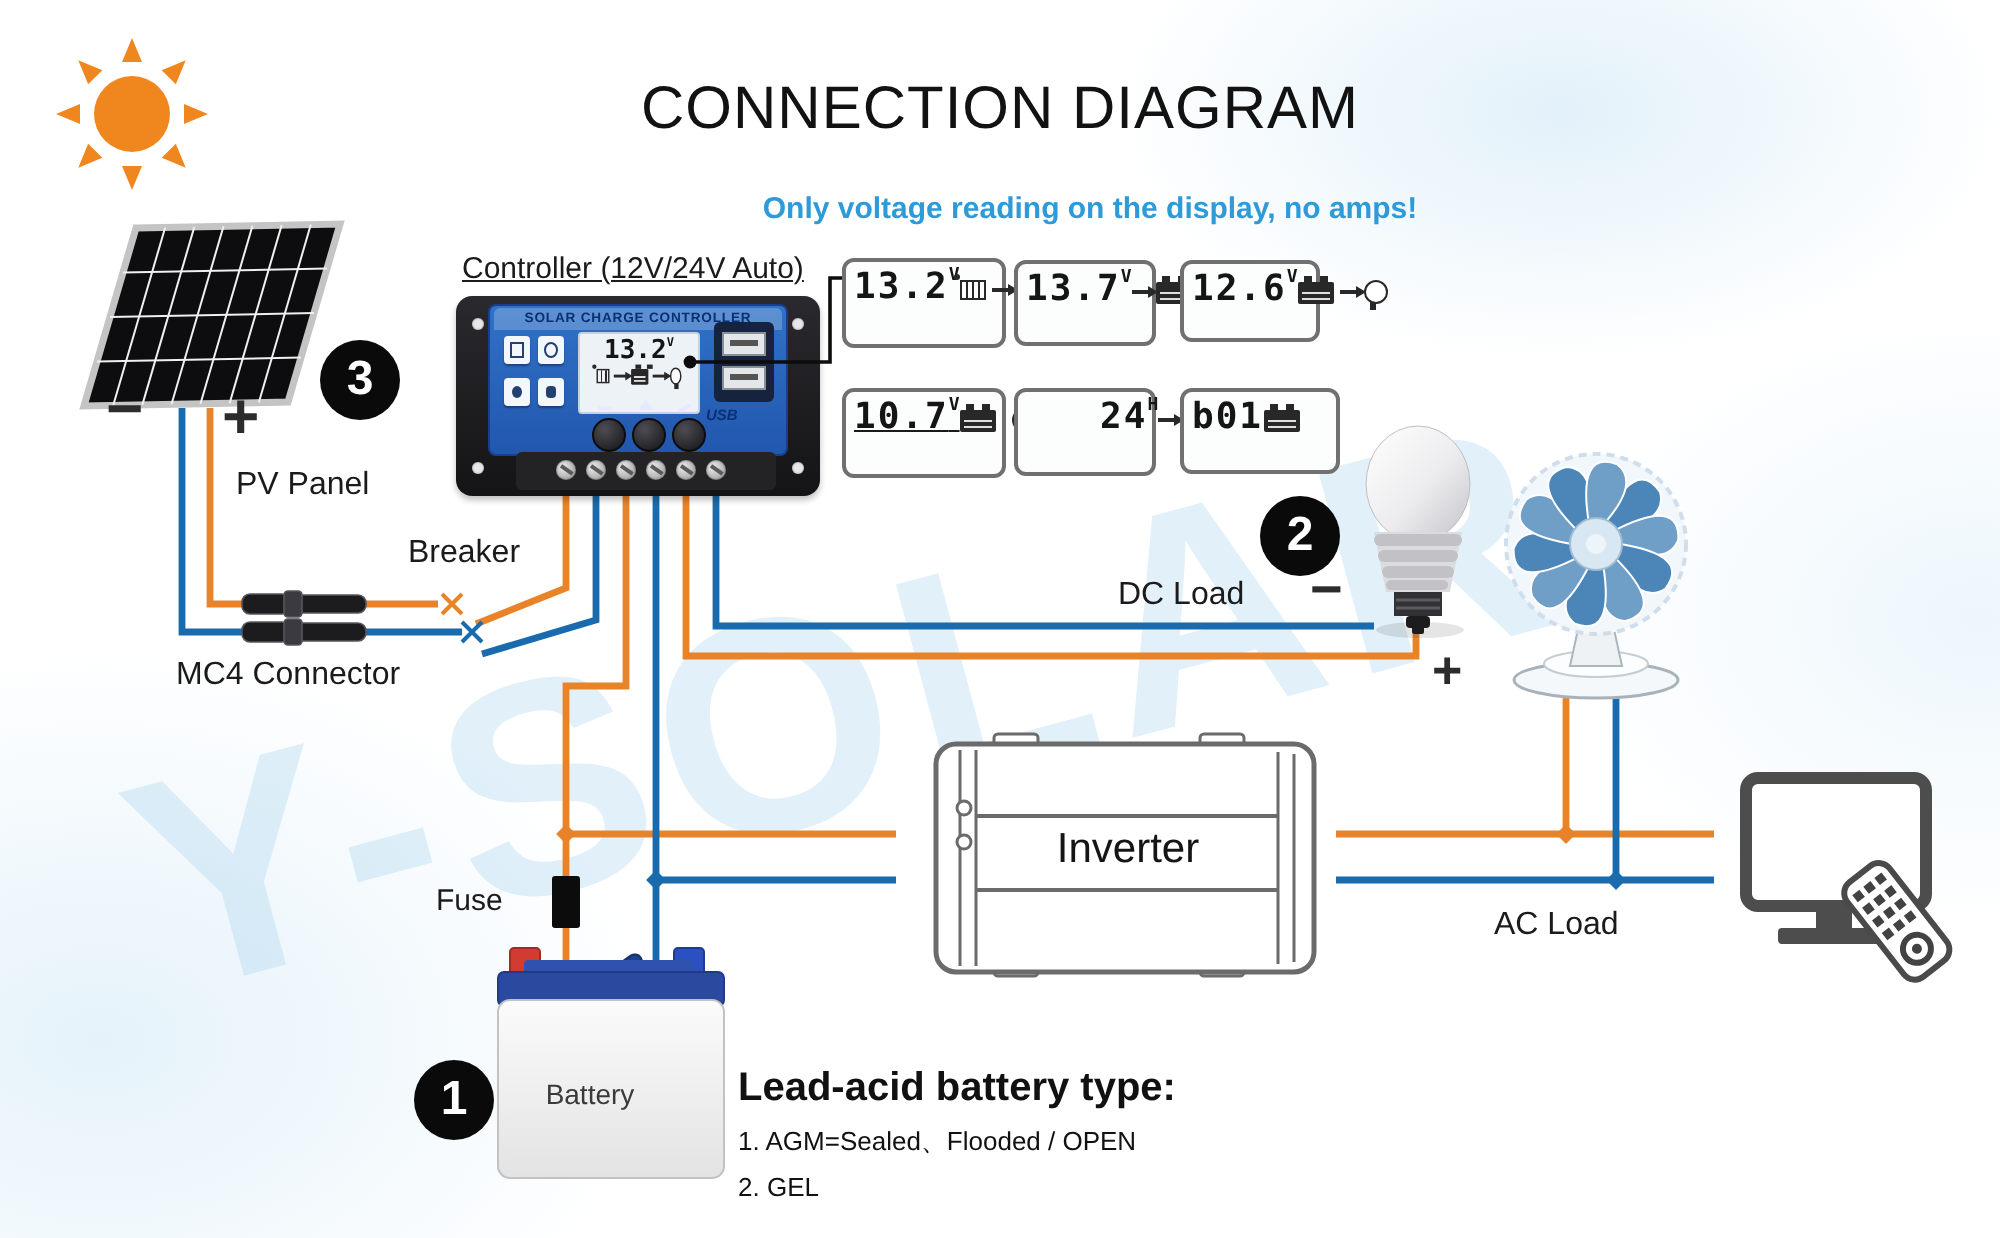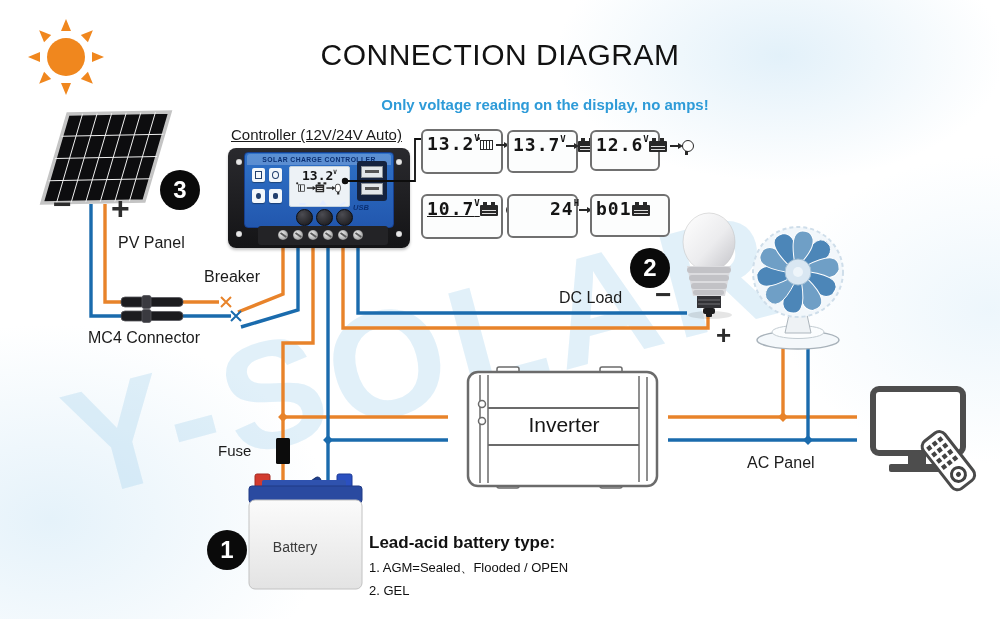--- a/index.html
+++ b/index.html
@@ -87,21 +87,21 @@
   .rmark{position:absolute;top:50px;width:7px;height:2px;background:#e3ecff;border-radius:1px;}
   .rmark.tri{width:0;height:0;background:none;border-left:4px solid transparent;border-right:4px solid transparent;border-bottom:5px solid #e3ecff;top:47px;}
   #ctrl-terminals{position:absolute;left:30px;top:78px;width:130px;height:19px;background:#232326;border-radius:3px;}
   .screw{position:absolute;top:4px;width:10px;height:10px;border-radius:50%;
     background:radial-gradient(circle at 35% 35%,#ececec,#8f8f8f);box-shadow:inset 0 0 1px #333;}
   .screw::after{content:"";position:absolute;left:1.5px;top:4px;width:7px;height:1.6px;background:#5a5a5a;transform:rotate(35deg);}
   
   #battery-label{position:absolute;left:249px;top:539px;width:92px;text-align:center;z-index:4;font-size:14px;color:#3a3a3a;}
   #inverter-label{position:absolute;left:490px;top:413px;width:148px;text-align:center;z-index:4;font-size:21px;color:#151515;}
   #battnote{position:absolute;left:369px;top:533px;z-index:4;}
-  #battnote .t{font-size:17px;font-weight:bold;color:#111;}
+  #battnote .t{font-size:20px;font-weight:bold;color:#111;}
   #battnote .l{font-size:13px;color:#111;margin-top:6px;}
 </style>
 </head>
 <body>
 
 <div id="stage">
 
   <div id="watermark">Y-SOLAR</div>
 
   <svg class="layer" width="1000" height="619" viewBox="0 0 1000 619">
@@ -386,21 +386,21 @@
 
   <div id="title">CONNECTION DIAGRAM</div>
   <div id="note">Only voltage reading on the display, no amps!</div>
 
   <div class="lbl" style="left:231px;top:126px;font-size:15px;text-decoration:underline;">Controller (12V/24V Auto)</div>
   <div class="lbl" style="left:118px;top:234px;">PV Panel</div>
   <div class="lbl" style="left:204px;top:268px;">Breaker</div>
   <div class="lbl" style="left:88px;top:329px;">MC4 Connector</div>
   <div class="lbl" style="left:218px;top:442px;font-size:15px;">Fuse</div>
   <div class="lbl" style="left:559px;top:289px;">DC Load</div>
-  <div class="lbl" style="left:747px;top:454px;">AC Panel</div>
+  <div class="lbl" style="left:747px;top:454px;">AC Load</div>
   <div id="inverter-label">Inverter</div>
   <div id="battery-label">Battery</div>
 
   <div class="sign" style="left:53px;top:188px;font-size:32px;">−</div>
   <div class="sign" style="left:111px;top:192px;font-size:32px;">+</div>
   <div class="sign" style="left:655px;top:281px;font-size:28px;">−</div>
   <div class="sign" style="left:716px;top:322px;font-size:26px;">+</div>
 
   <div class="badge" style="left:160px;top:170px;">3</div>
   <div class="badge" style="left:630px;top:248px;">2</div>

